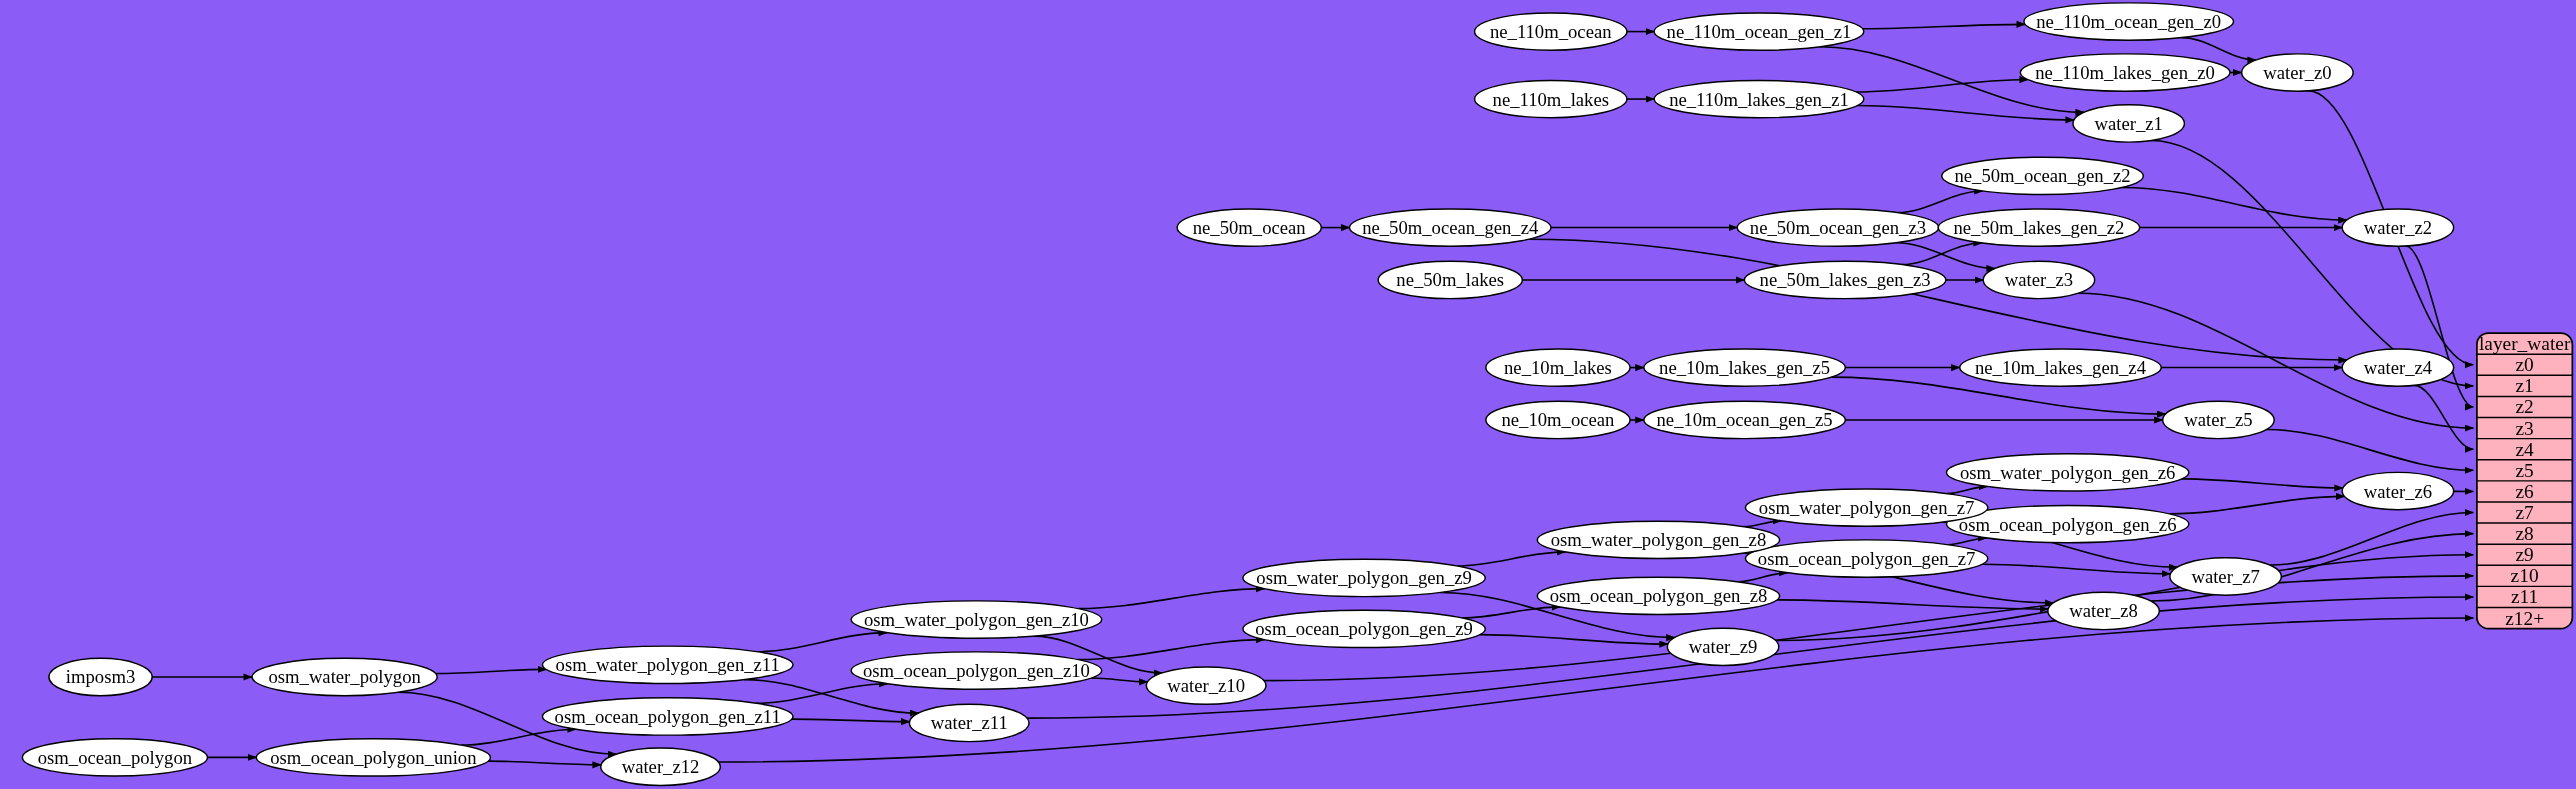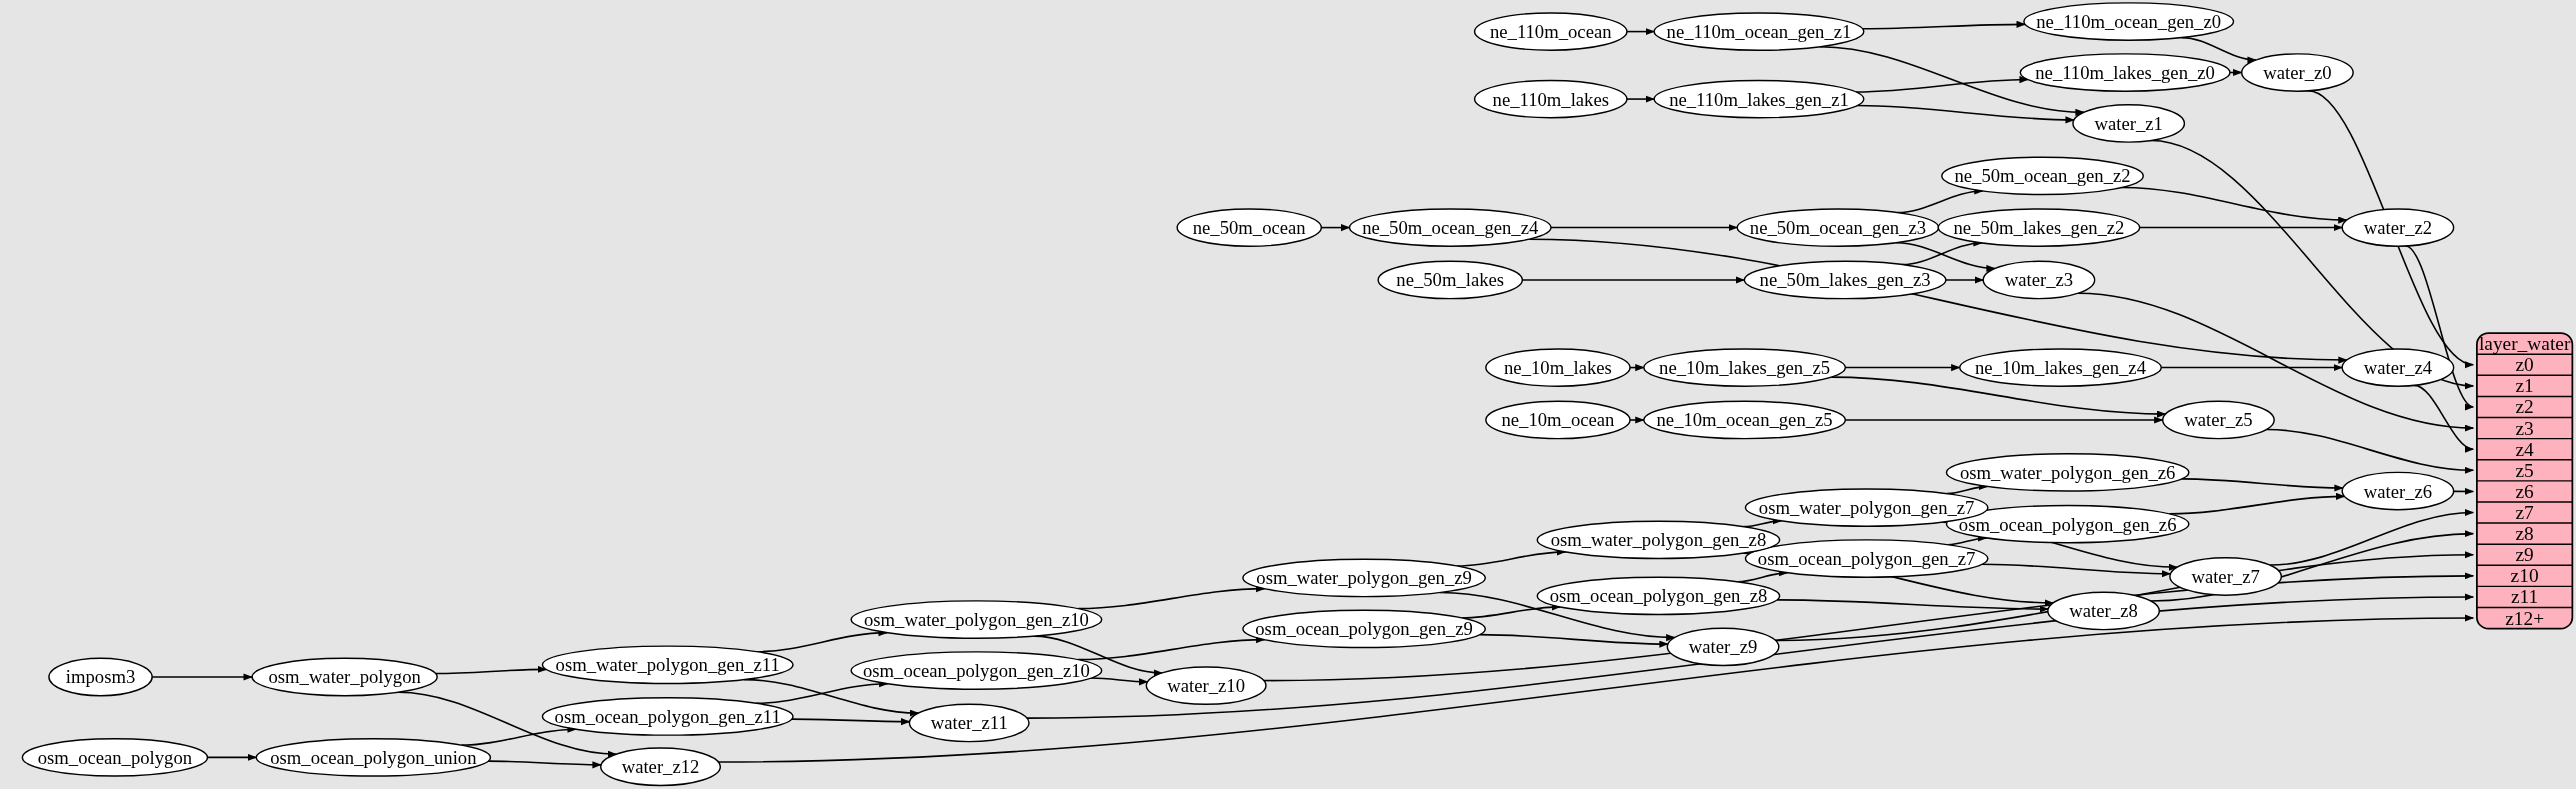--- a/index.html
+++ b/index.html
@@ -1,16 +1,16 @@
 <!DOCTYPE html>
 <html style="font-size:11.5px"><head>
 <meta charset="utf-8">
 <style>
   html,body{margin:0;padding:0;background:#ffffff;}
-  .stage{width:2576px;height:789px;background:#e5e5e5;overflow:hidden;}
+  .stage{width:2576px;height:789px;background:#8b5cf6;overflow:hidden;}
   svg{display:block;}
   text{font-family:"Liberation Serif","DejaVu Serif",serif;fill:#000000;}
   .node-label{font-size:26px;}
   .table-label{font-size:27px;}
 </style>
 </head>
 <body>
 
 <div class="stage">
   <svg id="graph" viewBox="0 0 3588 1099" width="2576" height="789" aria-label="layer_water">

